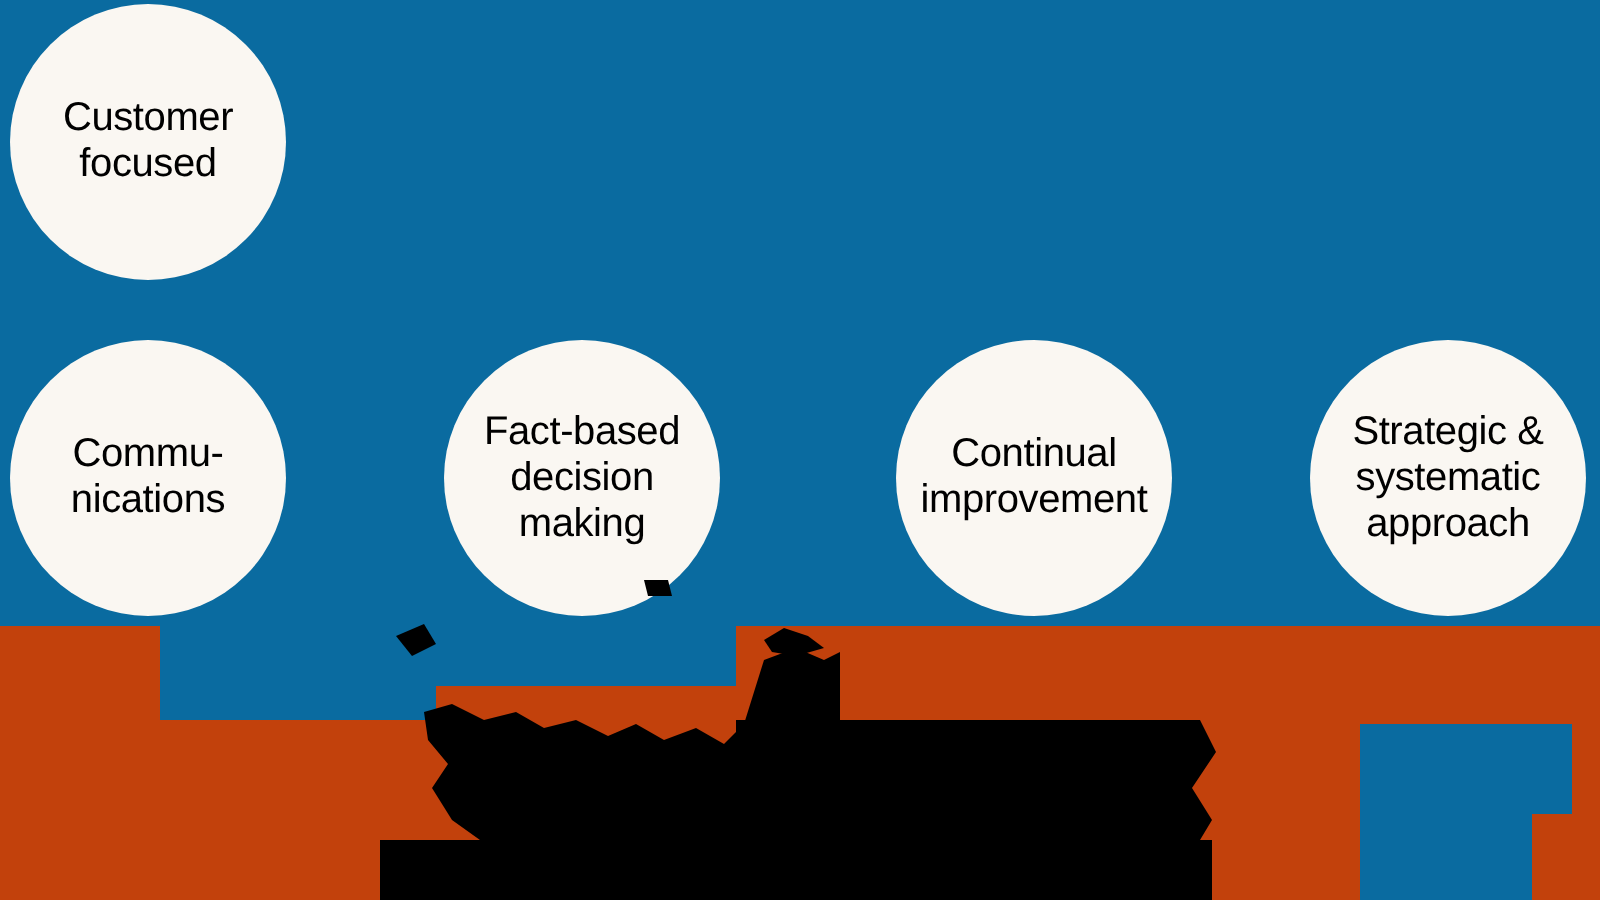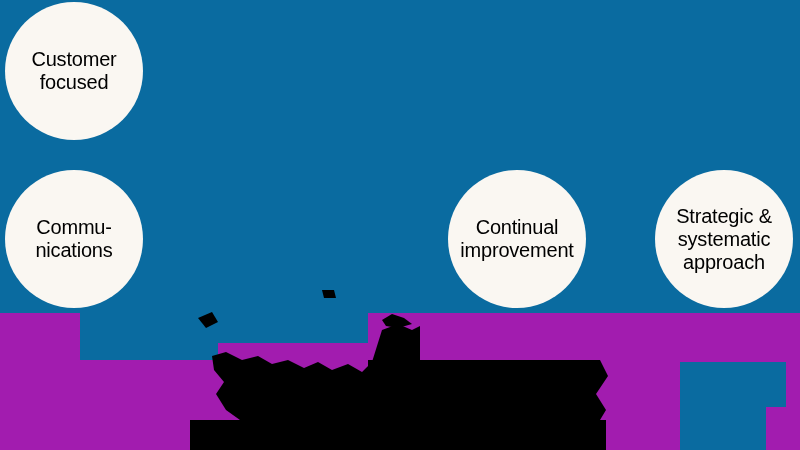--- a/index.html
+++ b/index.html
@@ -6,21 +6,21 @@
   html, body {
     margin: 0;
     padding: 0;
     background: #ffffff;
   }
   #canvas {
     position: relative;
     width: 800px;
     height: 450px;
     overflow: hidden;
-    background: #a21caf;
+    background: #c2410c;
     font-family: "Liberation Sans", sans-serif;
   }
   
   .panel-block {
     position: absolute;
     background: #0a6ba0;
   }
   
   .circle {
     position: absolute;
@@ -60,20 +60,25 @@
   </div>
 
 
 
 
   <div class="circle" style="left:5px; top:170px; width:138px; height:138px;">
     <span class="circle-label">Commu-
 nications</span>
   </div>
 
+  <div class="circle" style="left:222px; top:170px; width:138px; height:138px;">
+    <span class="circle-label">Fact-based
+decision
+making</span>
+  </div>
 
   <div class="circle" style="left:448px; top:170px; width:138px; height:138px;">
     <span class="circle-label">Continual
 improvement</span>
   </div>
 
   <div class="circle" style="left:655px; top:170px; width:138px; height:138px;">
     <span class="circle-label">Strategic &amp;
 systematic
 approach</span>

